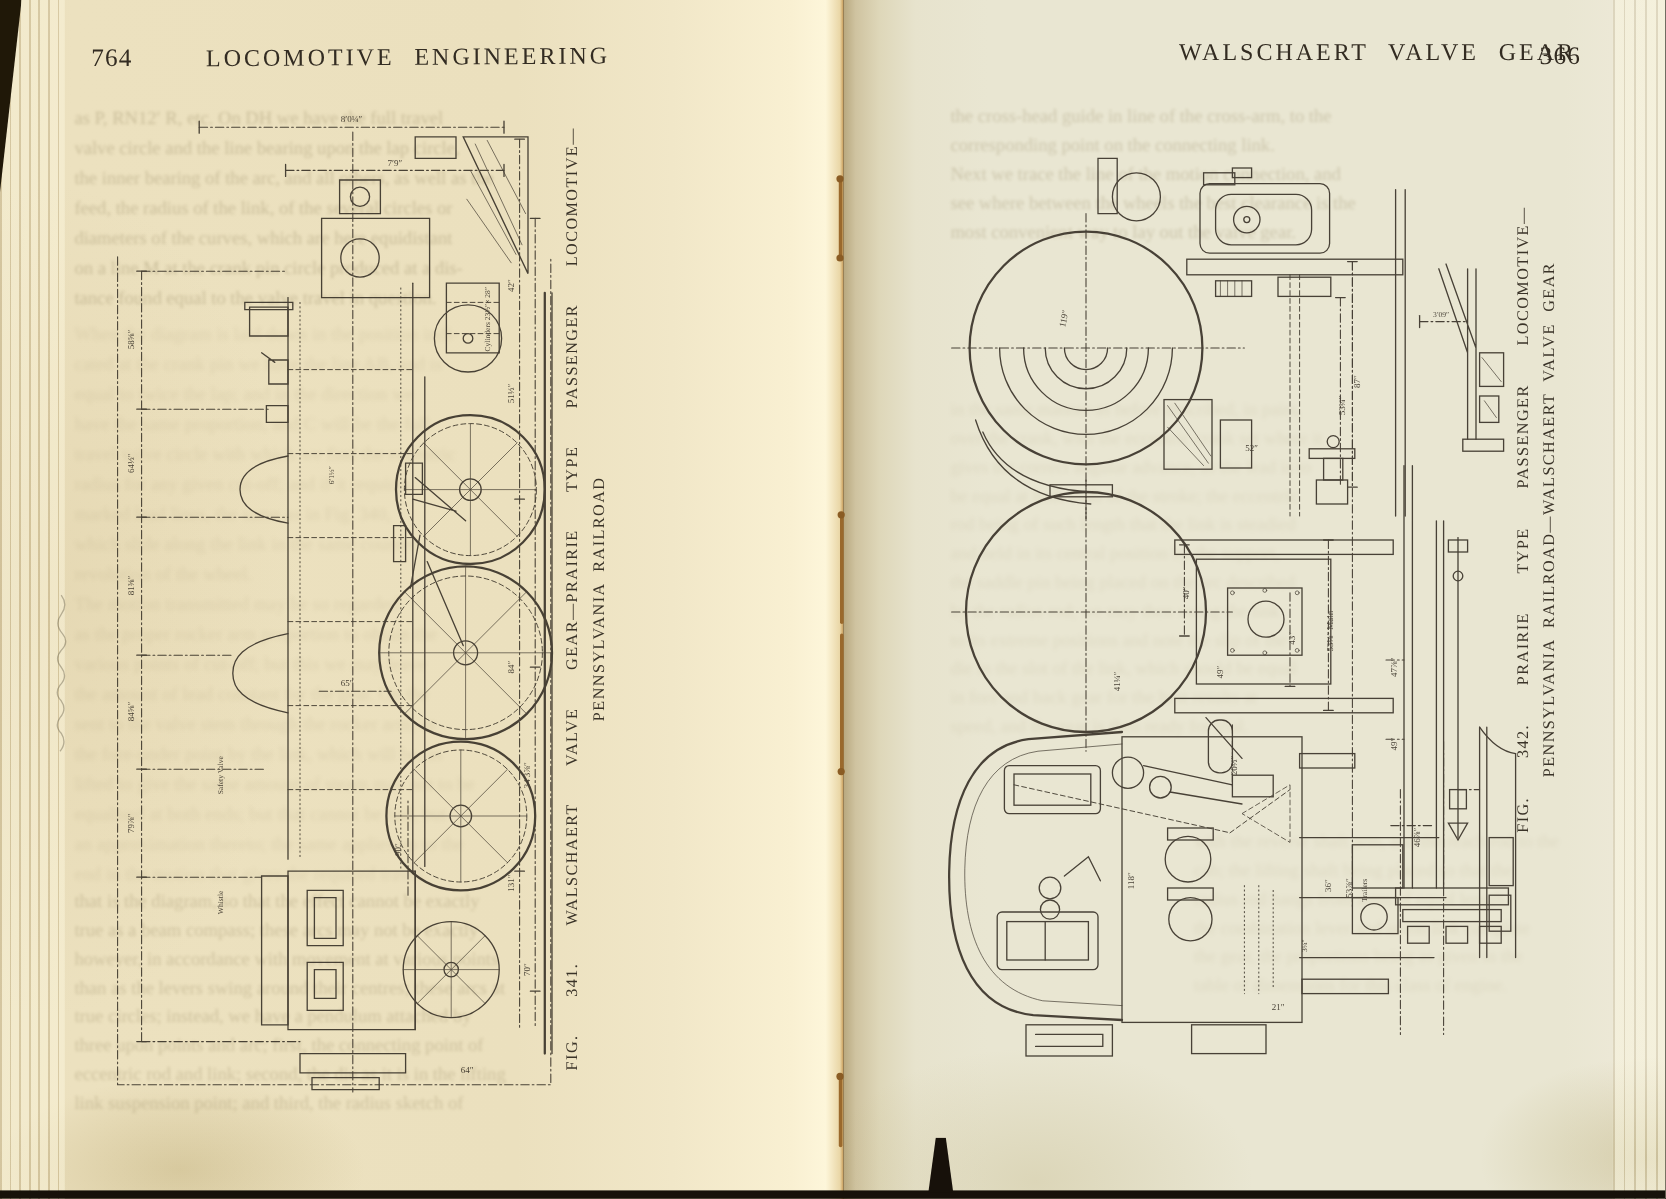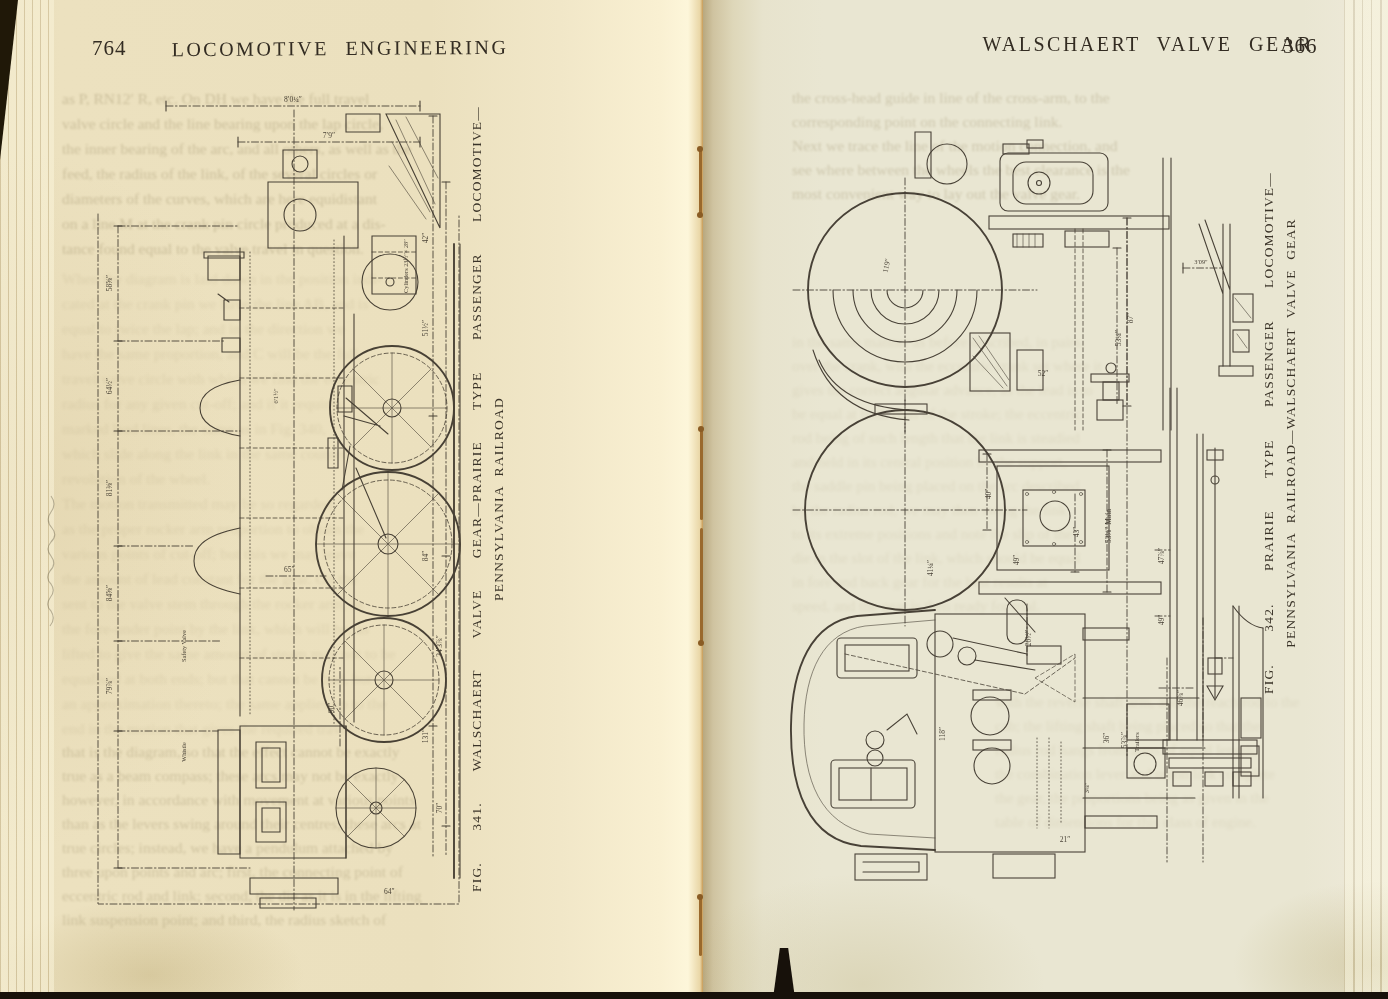--- a/index.html
+++ b/index.html
@@ -57,21 +57,21 @@
   .capline2{text-align:center;text-align-last:center;}
 
   #pencil-note{position:absolute;left:40px;top:490px;z-index:2;opacity:.45;filter:blur(.6px);}
 </style>
 </head>
 <body>
 
 <div id="stage">
 
   <div class="page" id="left-page">
-    <div class="pageno" style="left:76px;top:36px;margin-left:16px;">764</div>
+    <div class="pageno" style="left:76px;top:36px;">764</div>
     <div class="running-head" style="left:110px;top:37px;width:460px;text-align:center;transform:rotate(-.4deg);">LOCOMOTIVE ENGINEERING</div>
   </div>
 
   <div class="ghost g-strong" style="left:62px;top:86px;width:560px;">
       <div class="gline">as P, RN12′ R, etc.   On DH we have the full travel</div>
       <div class="gline">valve circle and the line bearing upon the lap circle,</div>
       <div class="gline">the inner bearing of the arc, and all others, as well as the</div>
       <div class="gline">feed, the radius of the link, of the several circles or</div>
       <div class="gline">diameters of the curves, which are here equidistant</div>
       <div class="gline">on a line M at the crank pin circle produced at a dis-</div>

